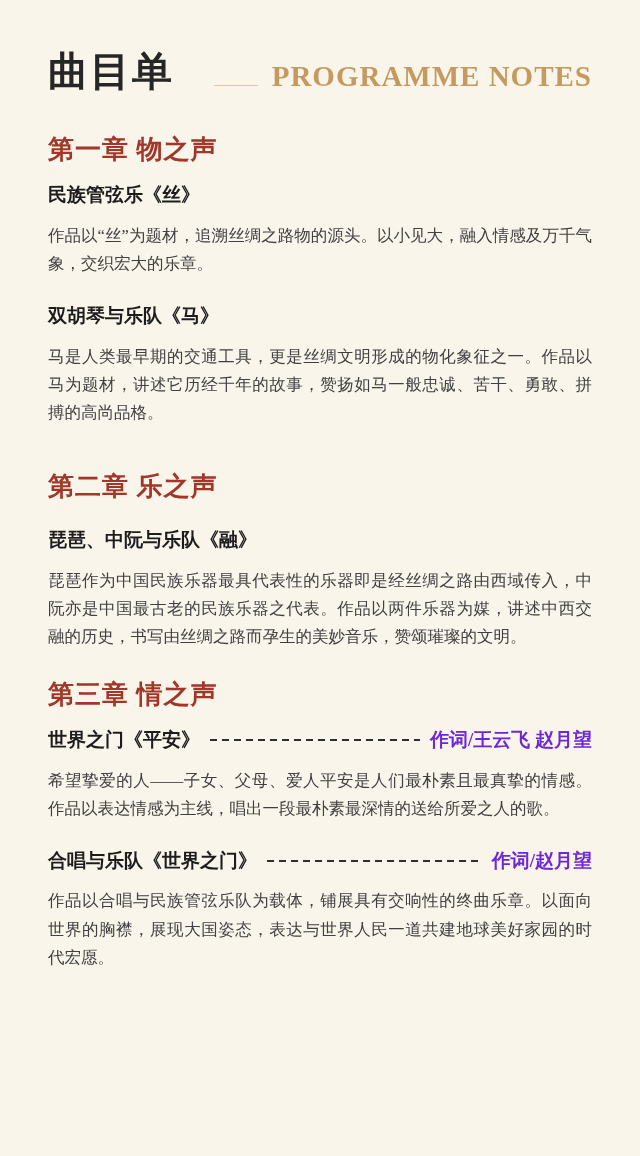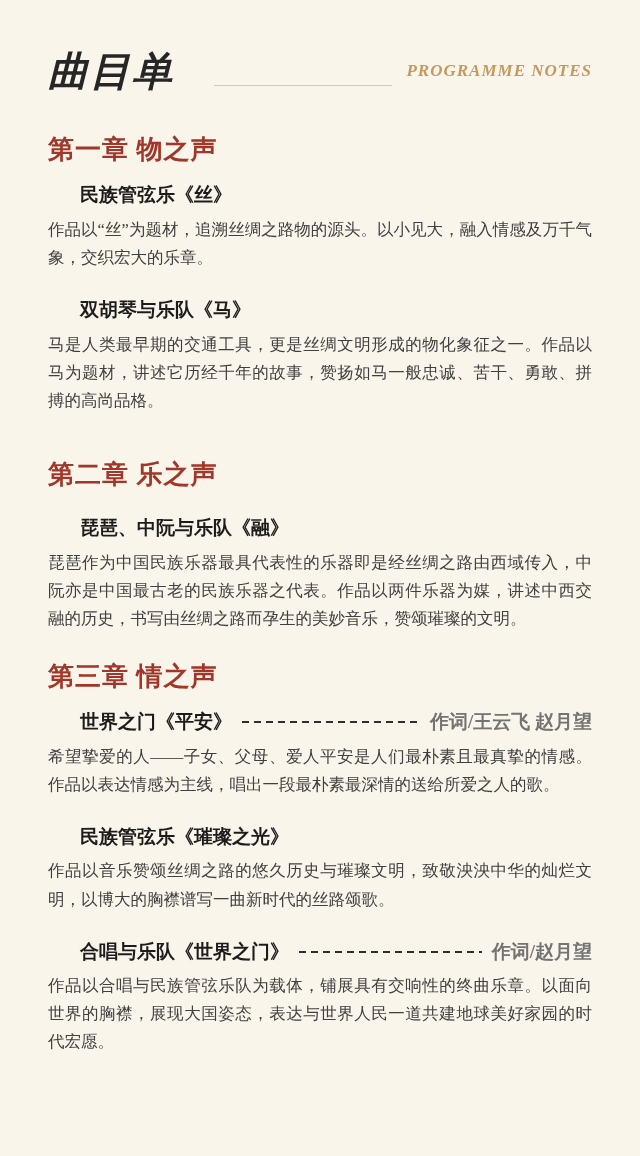--- a/index.html
+++ b/index.html
@@ -16,40 +16,39 @@
     box-sizing: border-box;
   }
   .page {
     padding: 50px 48px 40px 48px;
     box-sizing: border-box;
   }
 
   
   .header {
     display: flex;
-    align-items: center;
-    font-style: italic;
+    align-items: flex-end;
   }
   .page-title {
     font-size: 40px;
     line-height: 1.1;
     font-weight: bold;
     color: #262626;
     letter-spacing: 2px;
     white-space: nowrap;
   }
   .header-rule {
     flex: 1;
     height: 1px;
     background: #ddc89e;
     margin: 0 14px 8px 40px;
     align-self: flex-end;
   }
   .subtitle {
-    font-size: 17px;
+    font-size: 29px;
     font-weight: bold;
     color: #c49a5e;
     letter-spacing: 1px;
     white-space: nowrap;
     line-height: 1.1;
     padding-bottom: 1px;
   }
 
   
   .chapter-heading {
@@ -77,34 +76,33 @@
   .piece-title-row {
     display: flex;
     align-items: center;
     font-size: 19px;
     font-weight: bold;
     color: #1c1c1c;
     line-height: 1.3;
   }
   .piece-title {
     white-space: nowrap;
-    margin-left: 32px;
   }
   .dash-fill {
     flex: 1;
     height: 2px;
     margin: 0 10px;
     background: repeating-linear-gradient(90deg, #2e2e2e 0 7px, transparent 7px 12px);
   }
   .piece-credit {
     white-space: nowrap;
-    color: #737373;
+    color: #6d28d9;
   }
   .piece-desc {
-    margin-top: 8px;
+    margin-top: 14px;
     font-size: 16.5px;
     line-height: 1.7;
     color: #404040;
     text-align: justify;
   }
 </style>
 </head>
 <body>
 
 <div class="page">
@@ -145,26 +143,20 @@
 
   <div class="piece first-in-chapter">
     <div class="piece-title-row">
       <span class="piece-title">世界之门《平安》</span>
       <span class="dash-fill"></span>
       <span class="piece-credit">作词/王云飞 赵月望</span>
     </div>
     <div class="piece-desc">希望挚爱的人——子女、父母、爱人平安是人们最朴素且最真挚的情感。作品以表达情感为主线，唱出一段最朴素最深情的送给所爱之人的歌。</div>
   </div>
 
-  <div class="piece">
-    <div class="piece-title-row">
-      <span class="piece-title">民族管弦乐《璀璨之光》</span>
-    </div>
-    <div class="piece-desc">作品以音乐赞颂丝绸之路的悠久历史与璀璨文明，致敬泱泱中华的灿烂文明，以博大的胸襟谱写一曲新时代的丝路颂歌。</div>
-  </div>
 
   <div class="piece">
     <div class="piece-title-row">
       <span class="piece-title">合唱与乐队《世界之门》</span>
       <span class="dash-fill"></span>
       <span class="piece-credit">作词/赵月望</span>
     </div>
     <div class="piece-desc">作品以合唱与民族管弦乐队为载体，铺展具有交响性的终曲乐章。以面向世界的胸襟，展现大国姿态，表达与世界人民一道共建地球美好家园的时代宏愿。</div>
   </div>
 

